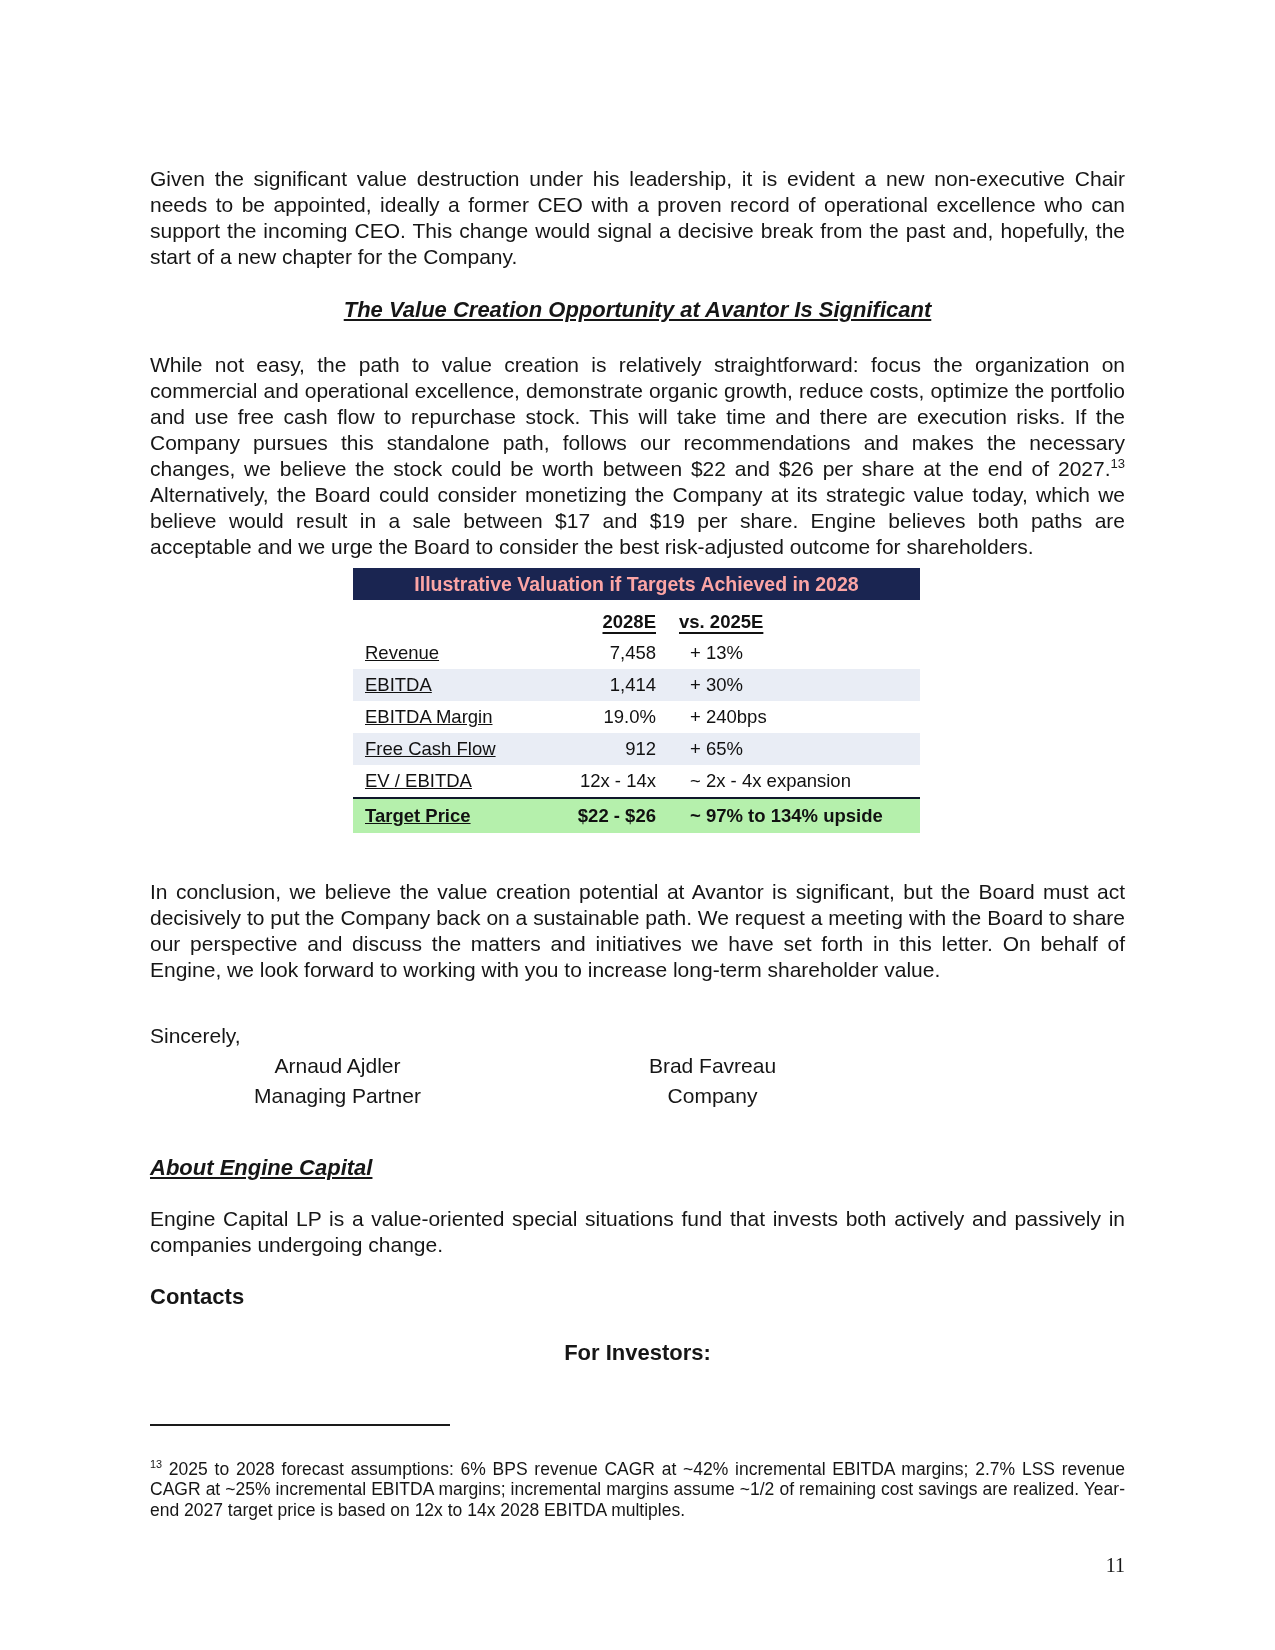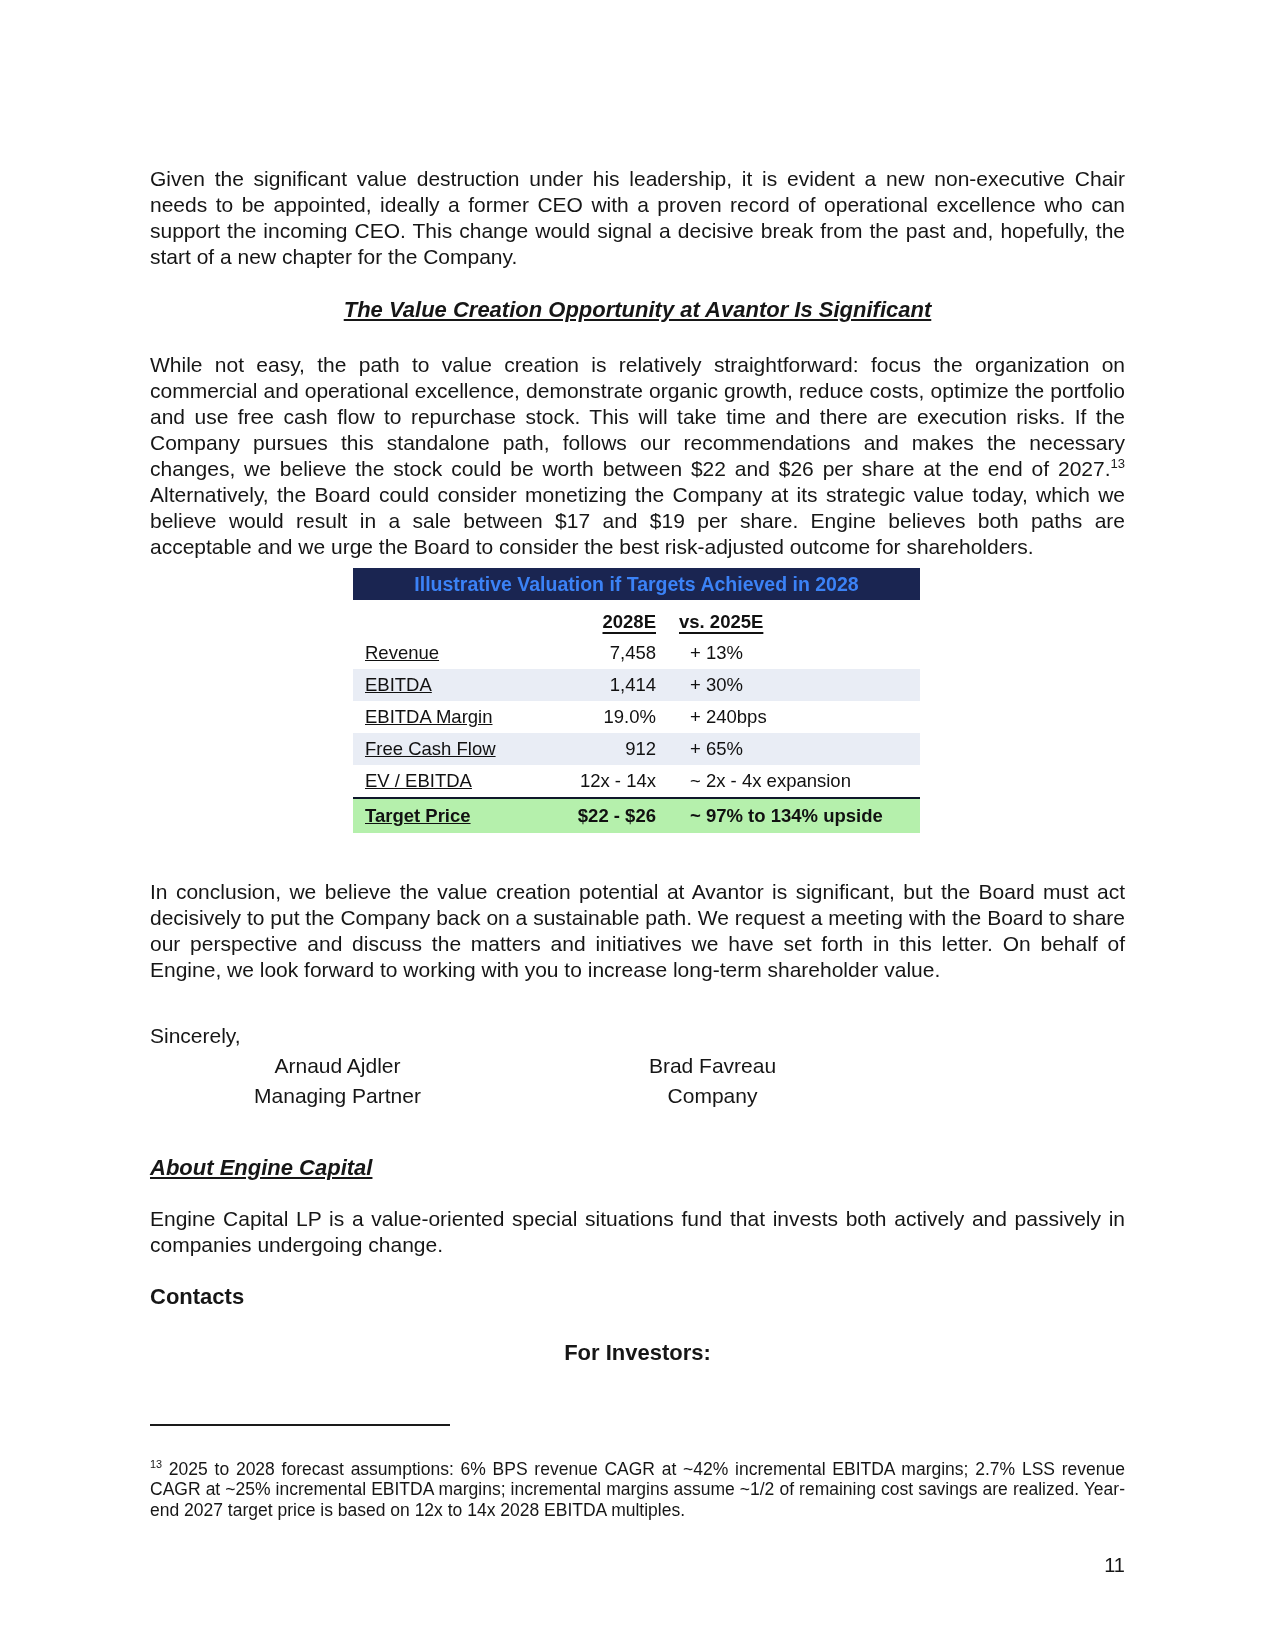--- a/index.html
+++ b/index.html
@@ -66,37 +66,37 @@
   }
 
   
   .footnote-rule { position:absolute; left:150px; top:1424px; width:300px; border-top:2px solid #1a1a1a; }
   .footnote-text {
     position:absolute; left:150px; top:1441px; width:975px;
     font-size:17.5px; line-height:20.5px; text-align:justify;
   }
   .page-number {
     position:absolute; left:150px; top:1554px; width:975px;
-    font-size:20px; text-align:right;
+    font-size:20px; text-align:right;font-family:Liberation Serif, serif;
   }
 </style>
 </head>
 <body>
 
 <div class="page">
 
   <p class="block body-text" style="top:145px;">Given the significant value destruction under his leadership, it is evident a new non-executive Chair needs to be appointed, ideally a former CEO with a proven record of operational excellence who can support the incoming CEO. This change would signal a decisive break from the past and, hopefully, the start of a new chapter for the Company.</p>
 
   <h2 class="block section-heading" style="top:279px;">The Value Creation Opportunity at Avantor Is Significant</h2>
 
   <p class="block body-text" style="top:331px;"><span>While not easy, the path to value creation is relatively straightforward: focus the organization on commercial and operational excellence, demonstrate organic growth, reduce costs, optimize the portfolio and use free cash flow to repurchase stock. This will take time and there are execution risks. If the Company pursues this standalone path, follows our recommendations and makes the necessary changes, we believe the stock could be worth between $22 and $26 per share at the end of 2027.</span><sup class="fn-ref">13</sup><span> Alternatively, the Board could consider monetizing the Company at its strategic value today, which we believe would result in a sale between $17 and $19 per share. Engine believes both paths are acceptable and we urge the Board to consider the best risk-adjusted outcome for shareholders.</span></p>
 
   <div class="val-table">
 
-    <div class="val-title" id="val-title" style="background: rgb(26, 37, 81); color: #3b82f6;">Illustrative Valuation if Targets Achieved in 2028</div>
+    <div class="val-title" id="val-title" style="background: rgb(26, 37, 81); color: #fca5a5;">Illustrative Valuation if Targets Achieved in 2028</div>
 
     <div class="val-grid-row val-header-row">
       <div class="cell-label"></div>
       <div class="cell-value"><span class="inner-underline">2028E</span></div>
       <div class="cell-change"><span class="inner-underline">vs. 2025E</span></div>
     </div>
 
     <div class="val-grid-row val-data-row">
       <div class="cell-label">Revenue</div>
       <div class="cell-value">7,458</div>

